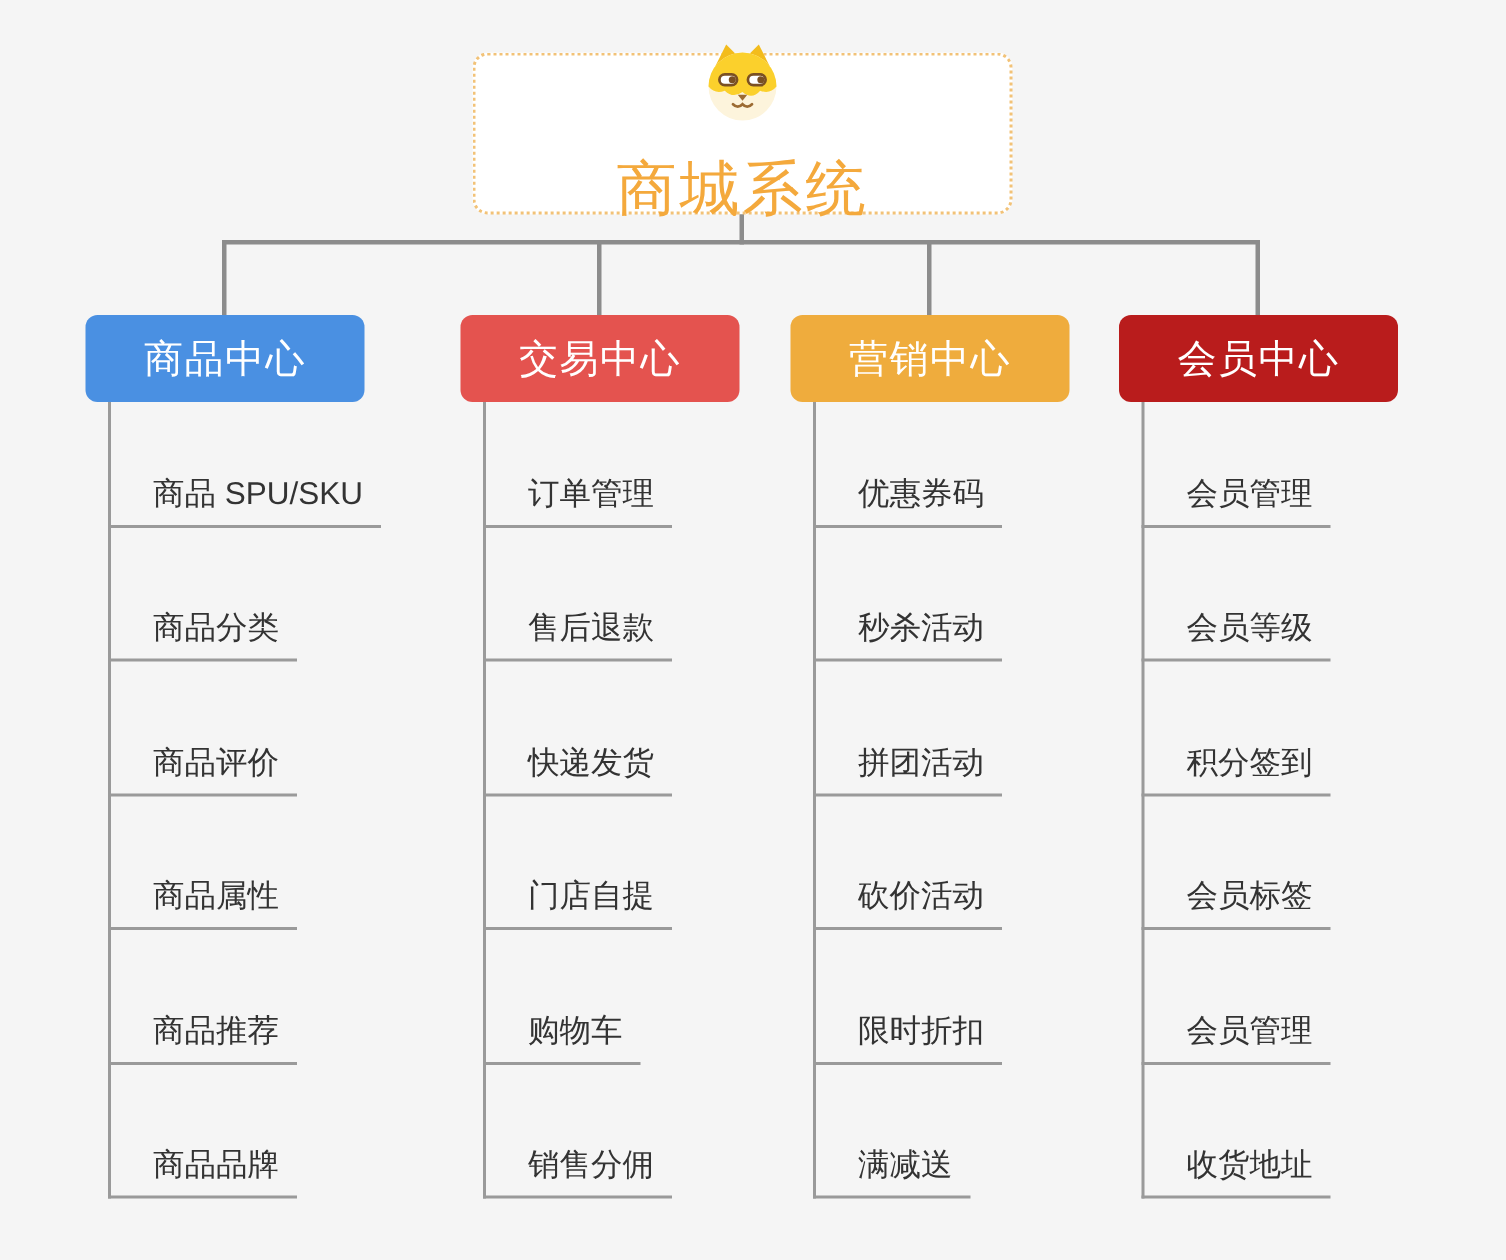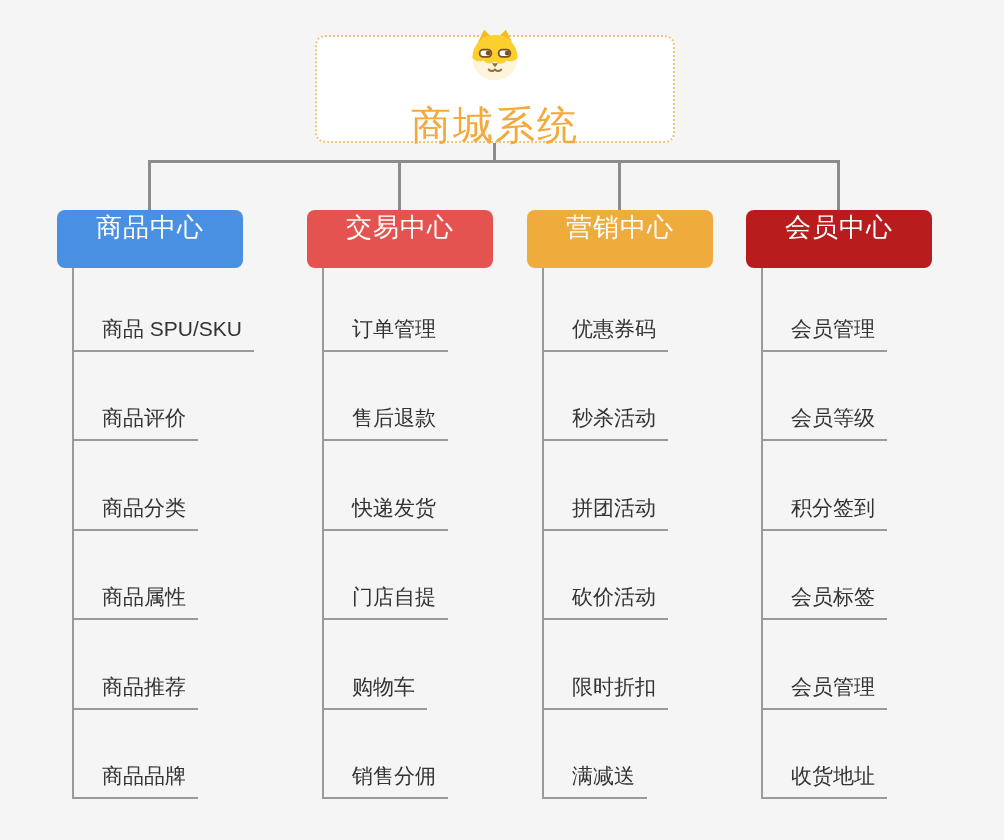--- a/index.html
+++ b/index.html
@@ -30,21 +30,21 @@
   }
   .root-icon { width: 58px; height: 58px; display: inline-flex; }
   .root-icon svg { width: 100%; height: 100%; }
   .root-label { font-size: 40px; letter-spacing: 2px; font-weight: 400; }
 
   
   .branch { position: absolute; top: 210px; width: 220px; }
   .branch-node {
     width: 186px; height: 58px;
     border-radius: 8px;
-    display: flex; align-items: flex-start; justify-content: center;
+    display: flex; align-items: center; justify-content: center;
   }
   .branch-label { color: #ffffff; font-size: 26px; letter-spacing: 1px; }
   .spine {
     position: absolute; left: 15px; top: 58px;
     width: 2px; height: 531px; background: #9a9a9a;
   }
   .leaves { margin-left: 15px; display: flex; flex-direction: column; align-items: flex-start; }
   .leaf {
     display: flex; align-items: flex-end;
     height: 89.4px;
@@ -86,22 +86,22 @@
     <span class="root-label" style="color: rgb(244, 169, 60);">商城系统</span>
   </div>
 
   <div class="branch" style="left:57px">
     <div class="branch-node" style="background-color: rgb(74, 144, 226);">
       <span class="branch-label">商品中心</span>
     </div>
     <div class="spine"></div>
     <div class="leaves">
       <div class="leaf">商品 SPU/SKU</div>
+      <div class="leaf">商品分类</div>
       <div class="leaf">商品评价</div>
-      <div class="leaf">商品分类</div>
       <div class="leaf">商品属性</div>
       <div class="leaf">商品推荐</div>
       <div class="leaf">商品品牌</div>
     </div>
   </div>
 
   <div class="branch" style="left:307px">
     <div class="branch-node" style="background-color: rgb(228, 83, 79);">
       <span class="branch-label">交易中心</span>
     </div>

